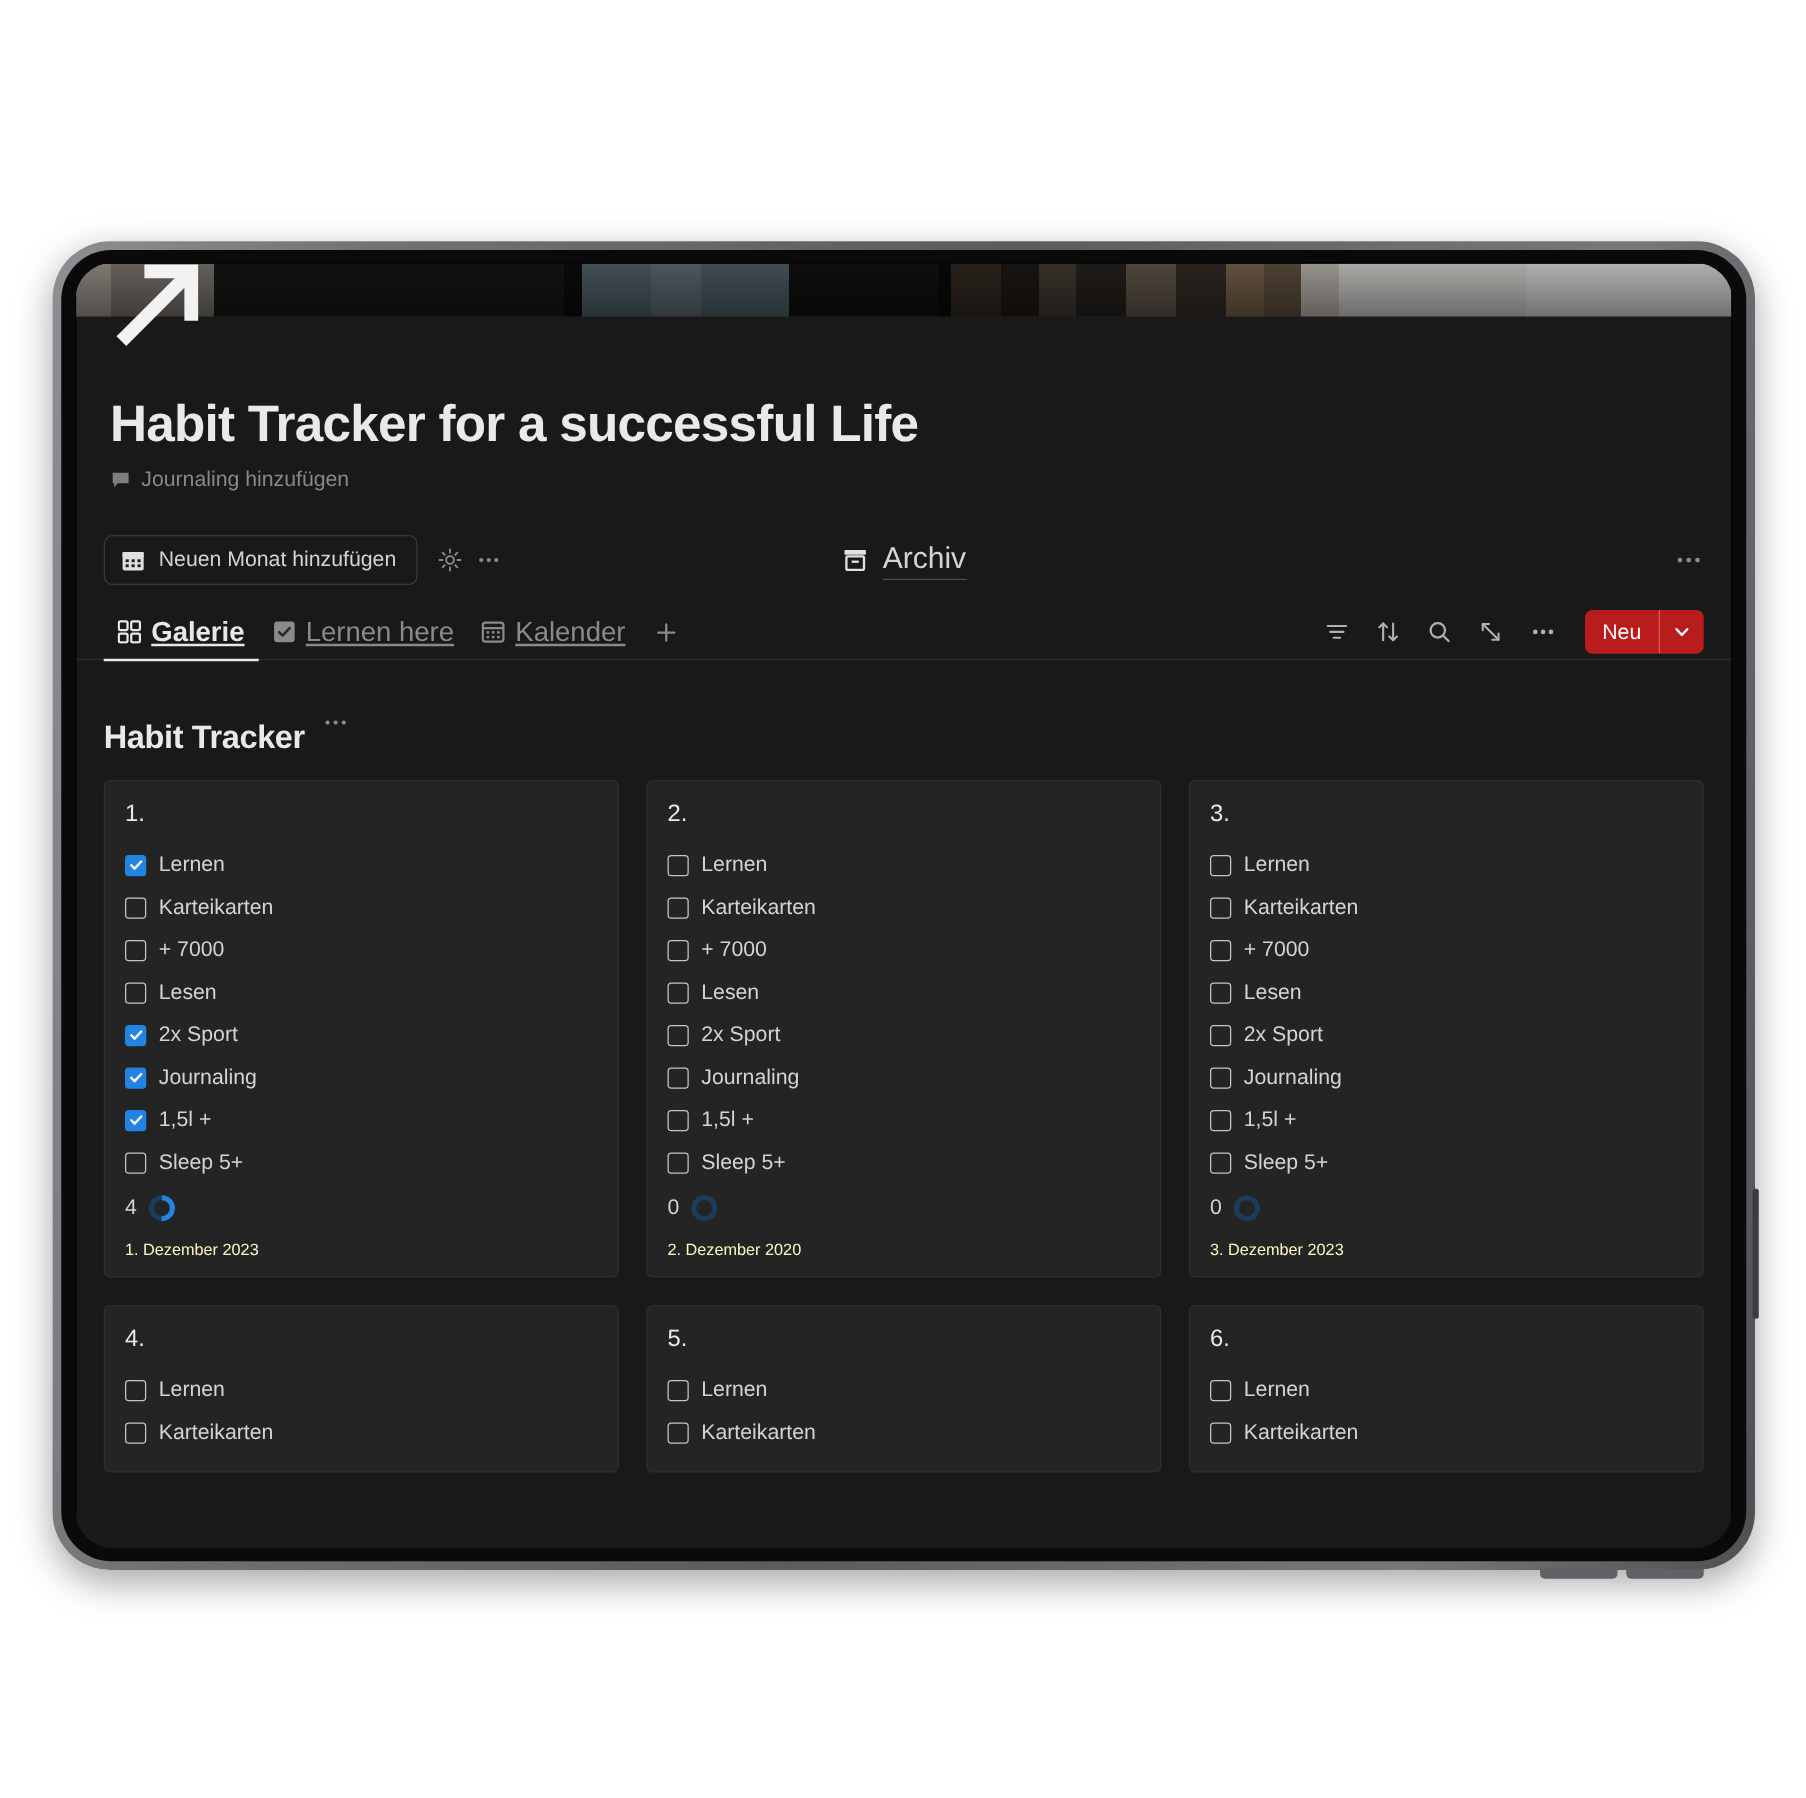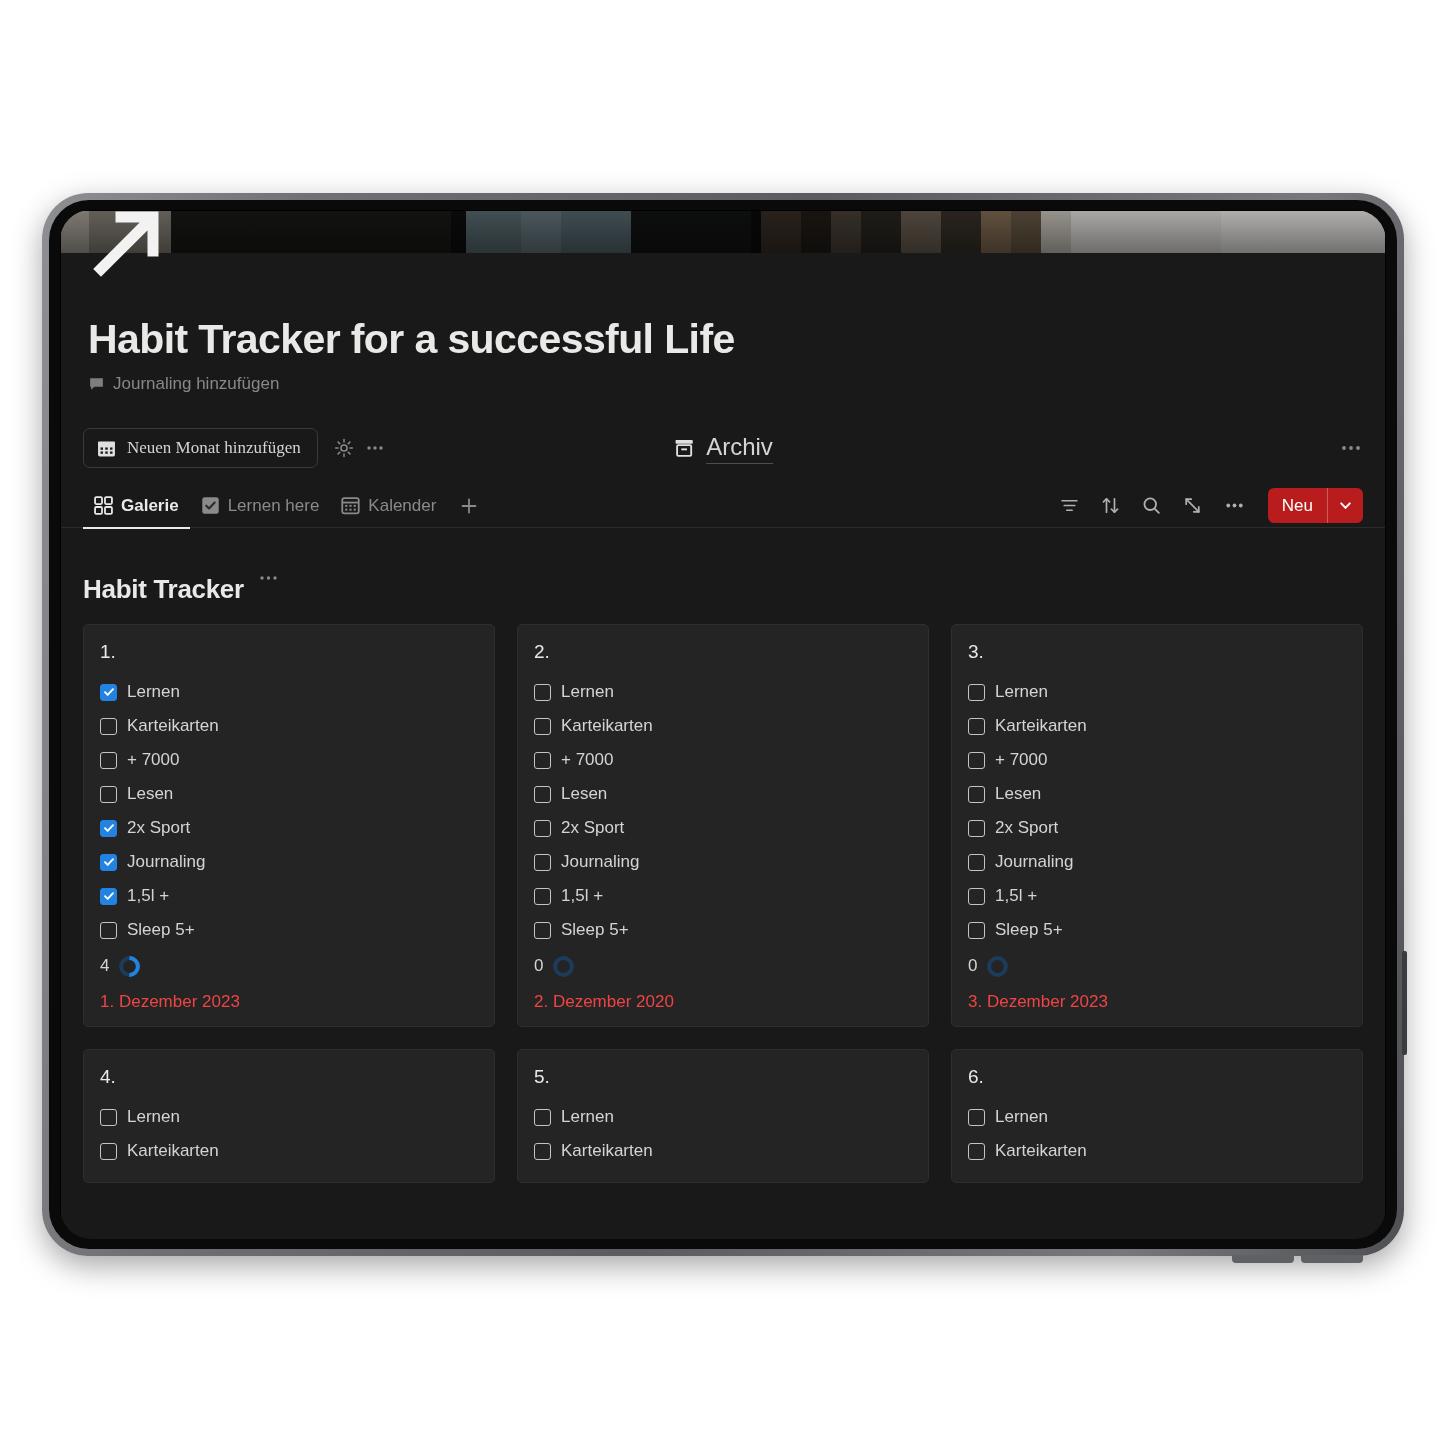--- a/index.html
+++ b/index.html
@@ -124,21 +124,20 @@
     position:relative;
     height:44px;
   }
   #add-month-button {
     display:flex; align-items:center; gap:11px;
     border:1px solid #3a3a38;
     border-radius:7px;
     padding:9px 16px 9px 13px;
     background:transparent;
     cursor:pointer;
-    font-family:Liberation Serif, serif;
   }
   #add-month-label { font-size:17px; color:#d4d4d2; }
   .icon-btn {
     background:transparent; border:none; cursor:pointer;
     display:flex; align-items:center; justify-content:center;
   }
   #gear-wrap { margin-left:16px; }
   #dots-wrap { margin-left:10px; }
 
   #archive-group {
@@ -164,21 +163,21 @@
     padding:0 22px 0 22px;
     position:relative;
   }
   .tab {
     display:flex; align-items:center; gap:8px;
     height:44px;
     padding:0 11px;
     cursor:pointer;
     position:relative;
   }
-  .tab-label { font-size:17px; color:#8a8a88; }
+  .tab-label { font-size:22px; color:#8a8a88;text-decoration:underline; }
   .tab.active .tab-label { color:#e9e9e7; font-weight:bold; }
   .tab.active::after {
     content:"";
     position:absolute; left:0; right:0; bottom:-1px;
     height:2px; background:#e9e9e7;
   }
   #add-tab { padding:0 12px; cursor:pointer; display:flex; align-items:center; }
 
   #tab-tools {
     position:absolute; right:22px;
@@ -254,21 +253,21 @@
 
   .count-row {
     display:flex; align-items:center; gap:9px;
     height:34px;
     margin-top:2px;
   }
   .count-num { font-size:17px; color:#d4d4d2; }
   .ring { display:block; }
 
   .card-date {
-    font-size:17px; color:#ef4444;
+    font-size:13px; color:#fef9c3;
     margin-top:9px;
   }
 </style>
 </head>
 <body>
 
 <div id="device">
   <div id="side-button"></div>
   <div class="nub" id="nub-1"></div>
   <div class="nub" id="nub-2"></div>

